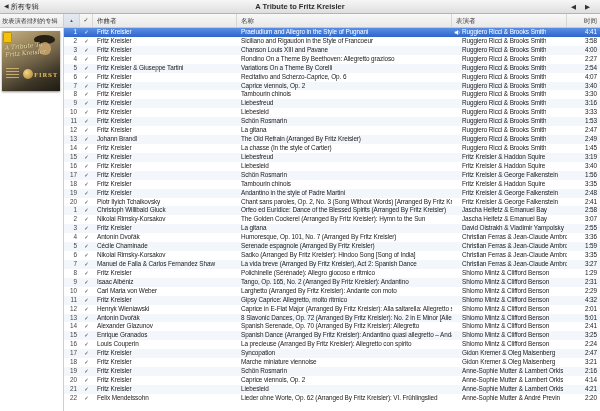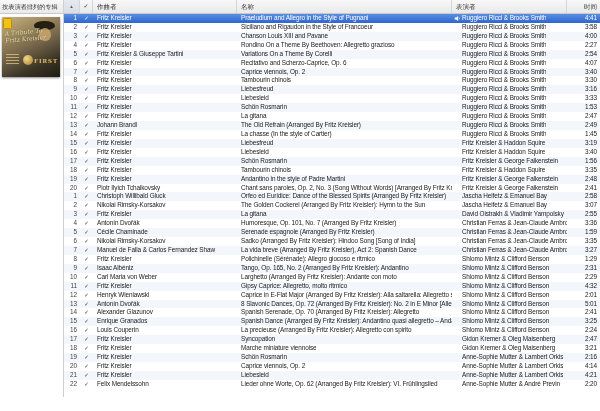--- a/index.html
+++ b/index.html
@@ -72,20 +72,31 @@
   .cell.performer { display:flex; align-items:center; padding-left:1px; min-width:0; }
   .perf-icon { flex:0 0 9px; width:9px; height:8px; display:flex; align-items:center; justify-content:center; }
   .perf-text { overflow:hidden; white-space:nowrap; }
   .cell.time { text-align:right; padding-right:3px; }
 </style>
 </head>
 <body>
 
 <div class="window">
 
+  <div class="toolbar">
+    <div class="back-button">
+      <span class="back-arrow">◀</span>
+      <span>所有专辑</span>
+    </div>
+    <div class="toolbar-title">A Tribute to Fritz Kreisler</div>
+    <div class="nav-arrows">
+      <span>◀</span>
+      <span>▶</span>
+    </div>
+  </div>
 
   <div class="content">
 
     <div class="sidebar">
       <div class="sidebar-header">按表演者排列的专辑</div>
       <div class="album-art">
         <span class="dg-logo"></span>
         <span class="cover-hat"></span>
         <span class="cover-face"></span>
         <span class="cover-script">

